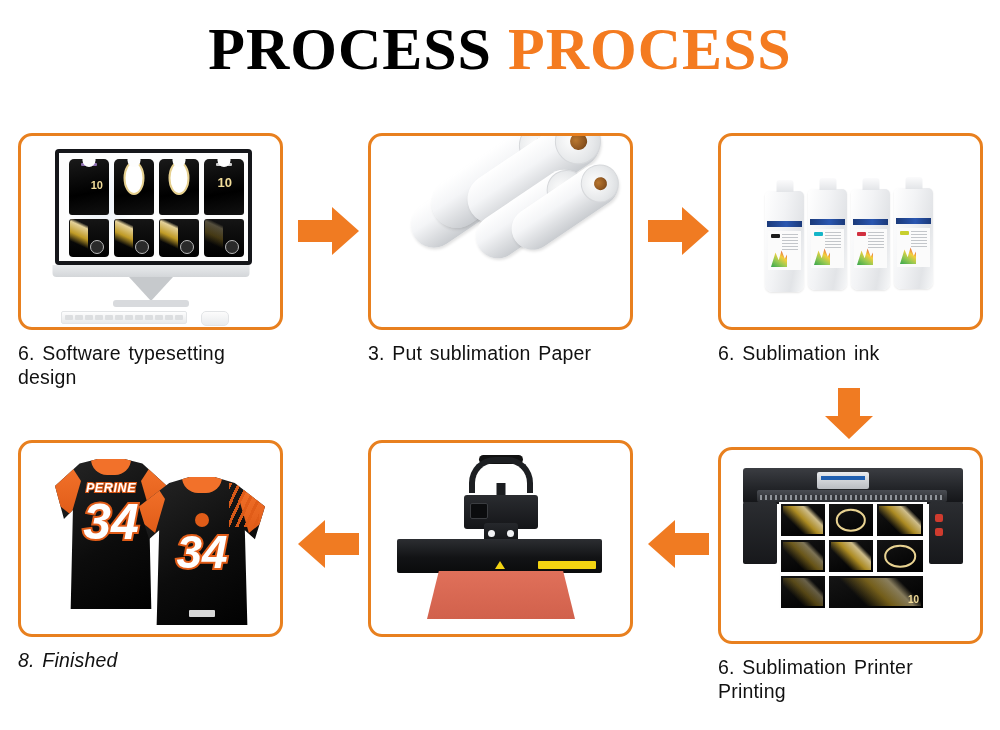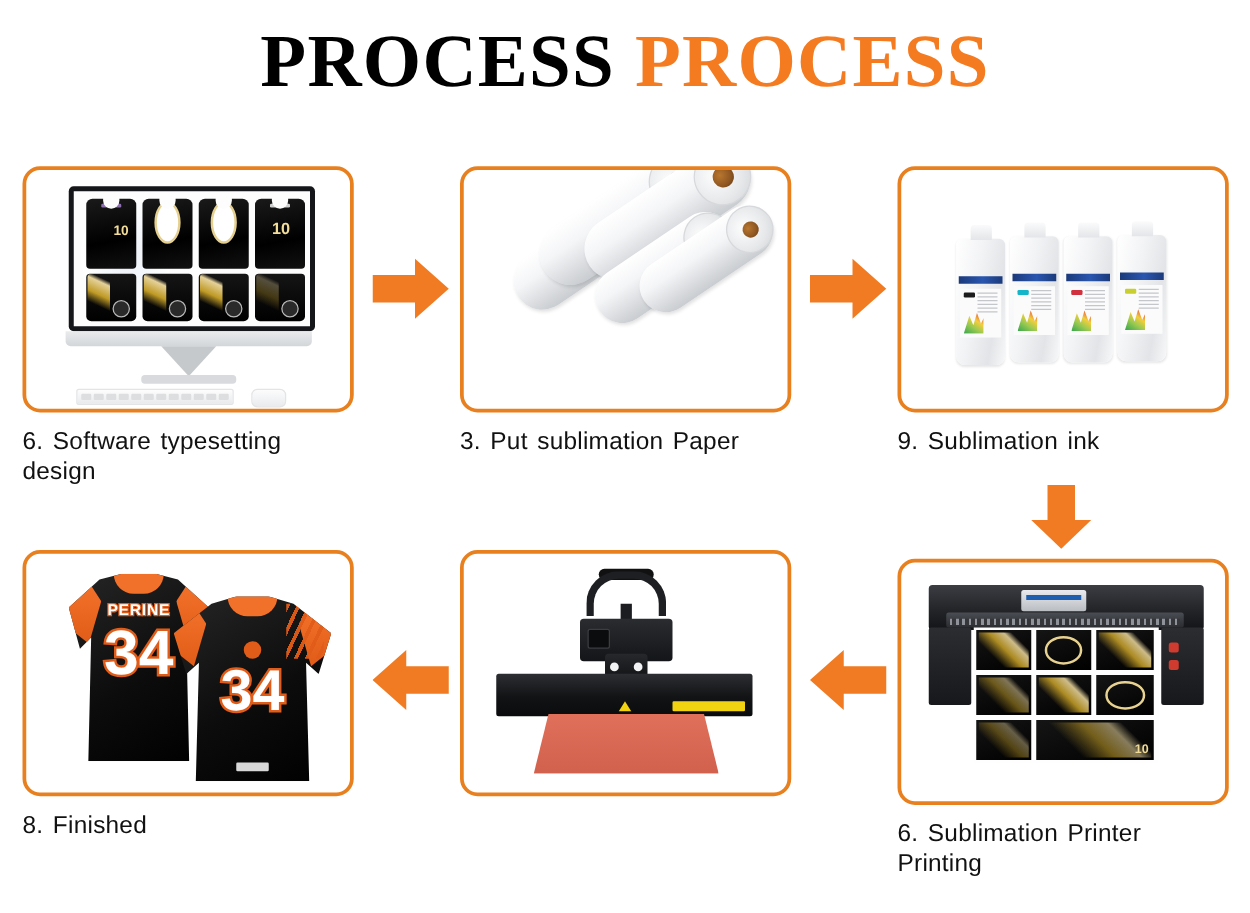--- a/index.html
+++ b/index.html
@@ -561,21 +561,21 @@
               <i></i>
               <i></i>
               <i></i>
               <i></i>
             </span>
           <span class="leaf"></span>
         </span>
       </div>
     </div>
   </div>
-  <div class="caption">9. Sublimation ink</div>
+  <div class="caption">6. Sublimation ink</div>
 </div>
 
 <div class="step" style="left:718px; top:447px;">
   <div class="box">
     <div class="art">
       <div class="pr-body"></div>
       <div class="pr-head">
           <i></i>
         </div>
       <div class="pr-rail"></div>
@@ -631,21 +631,21 @@
         </div>
       <div class="hp-platen">
         <span class="tri"></span>
           <span class="warn"></span>
       </div>
       <div class="hp-pad"></div>
     </div>
   </div>
 </div>
 
-<div class="step" style="left:18px; top:440px;">
+<div class="step" style="left:18px; top:440px;font-style:italic;">
   <div class="box">
     <div class="art">
       <div class="fj fj-back">
         <span class="sleeve l"></span>
         <span class="sleeve r"></span>
         <span class="collar"></span>
         <span class="nameplate">PERINE</span>
         <span class="bignum">34</span>
       </div>
       <div class="fj fj-front">

